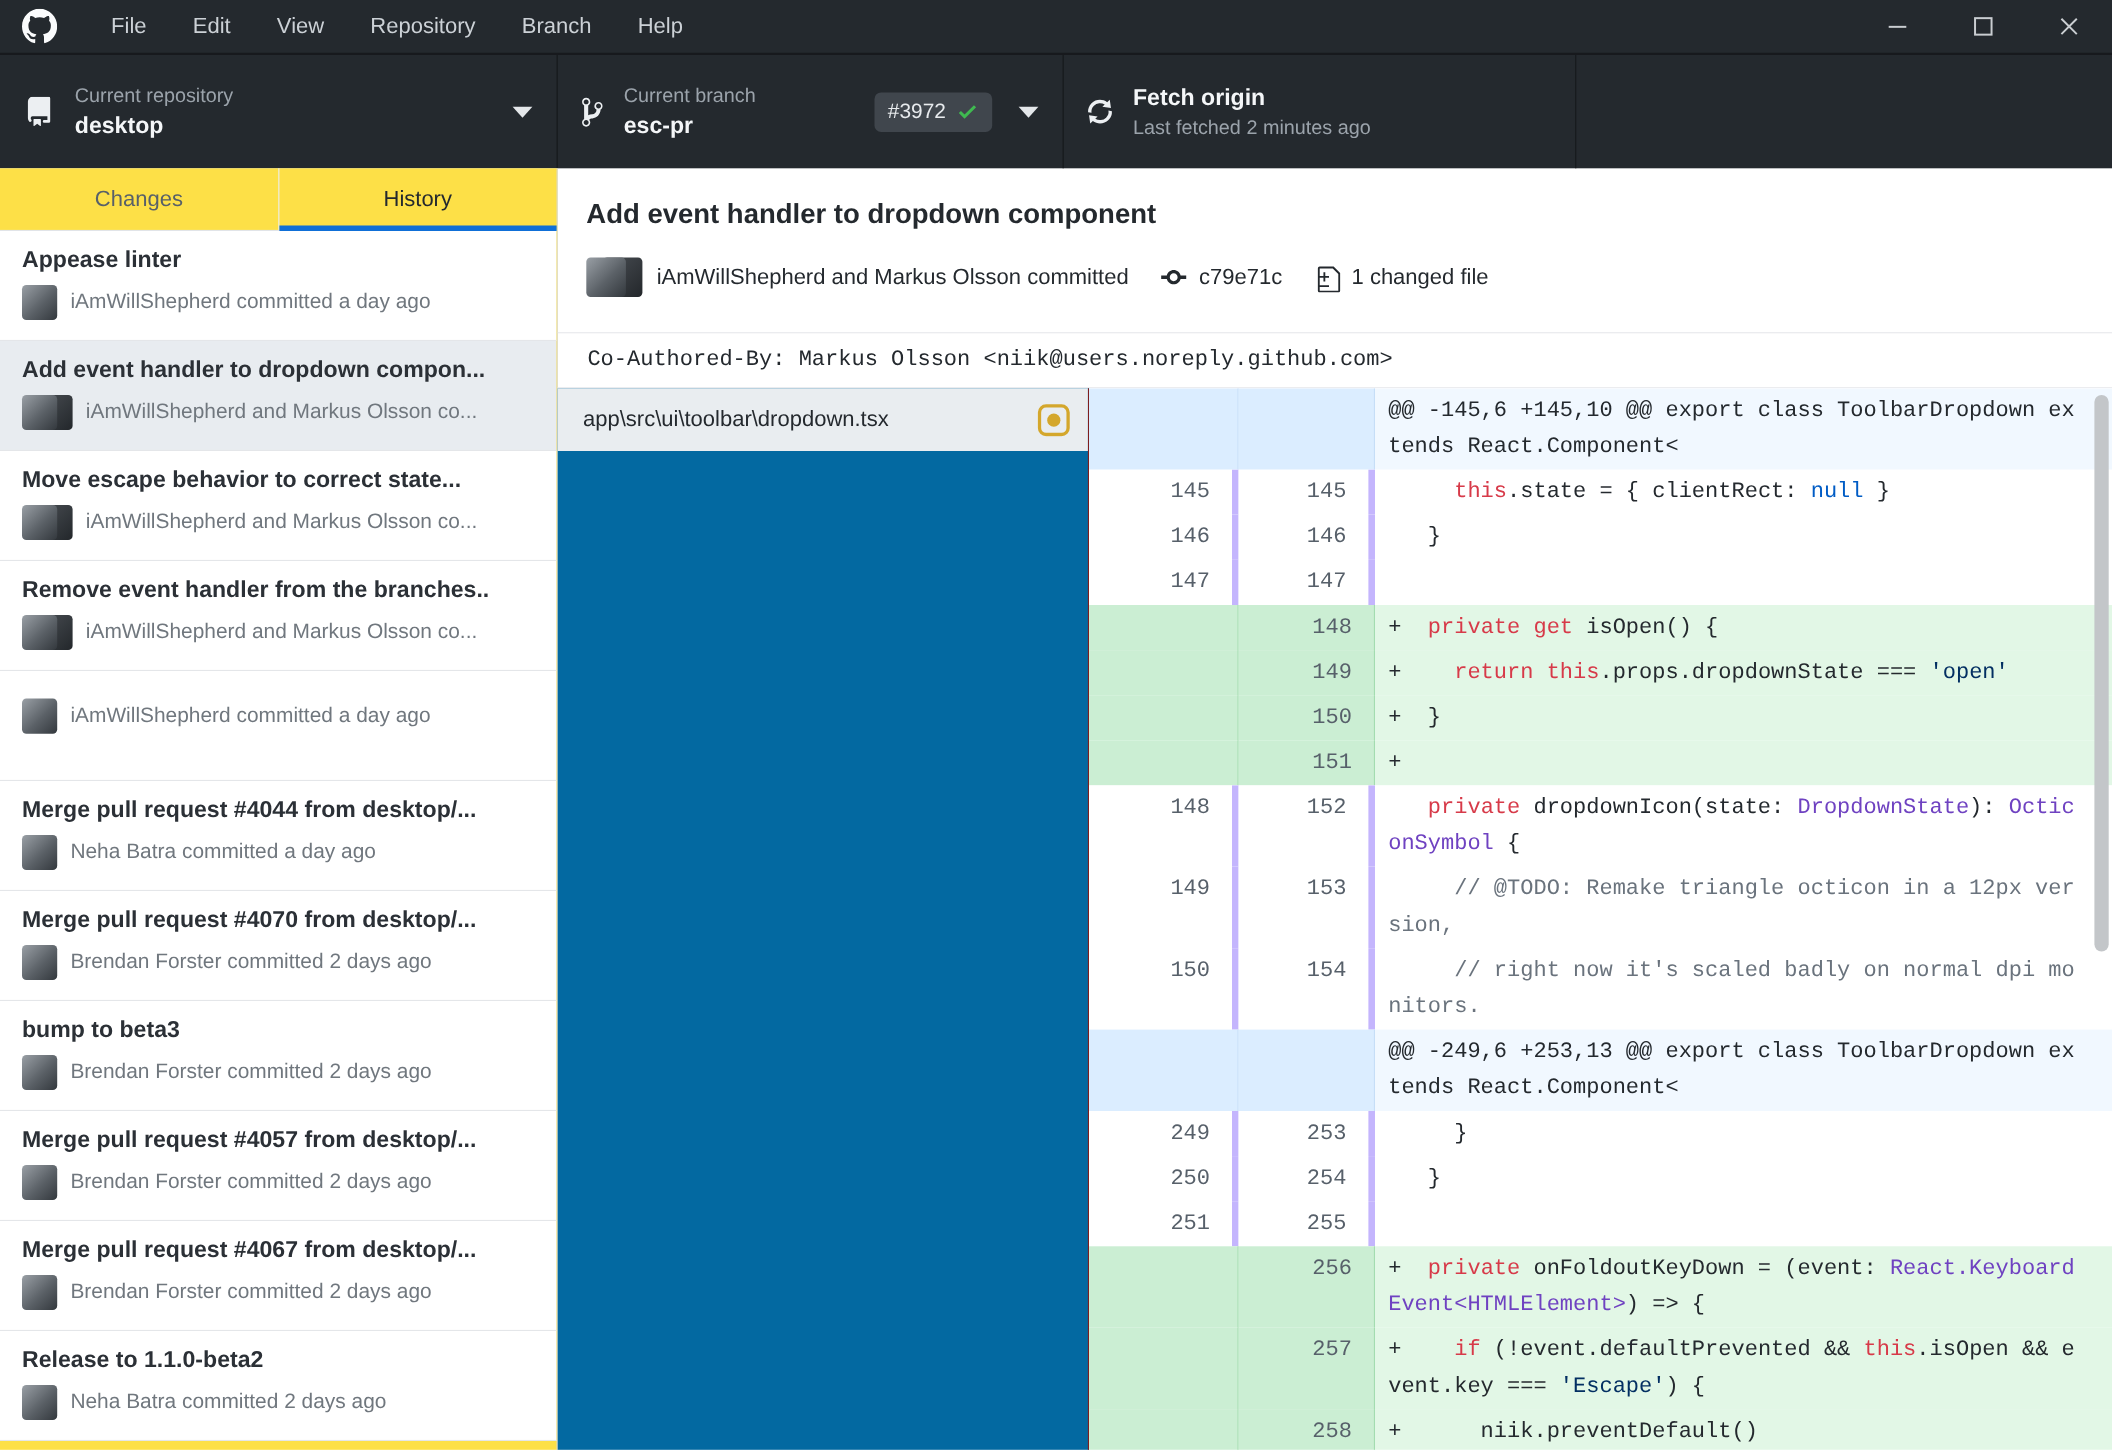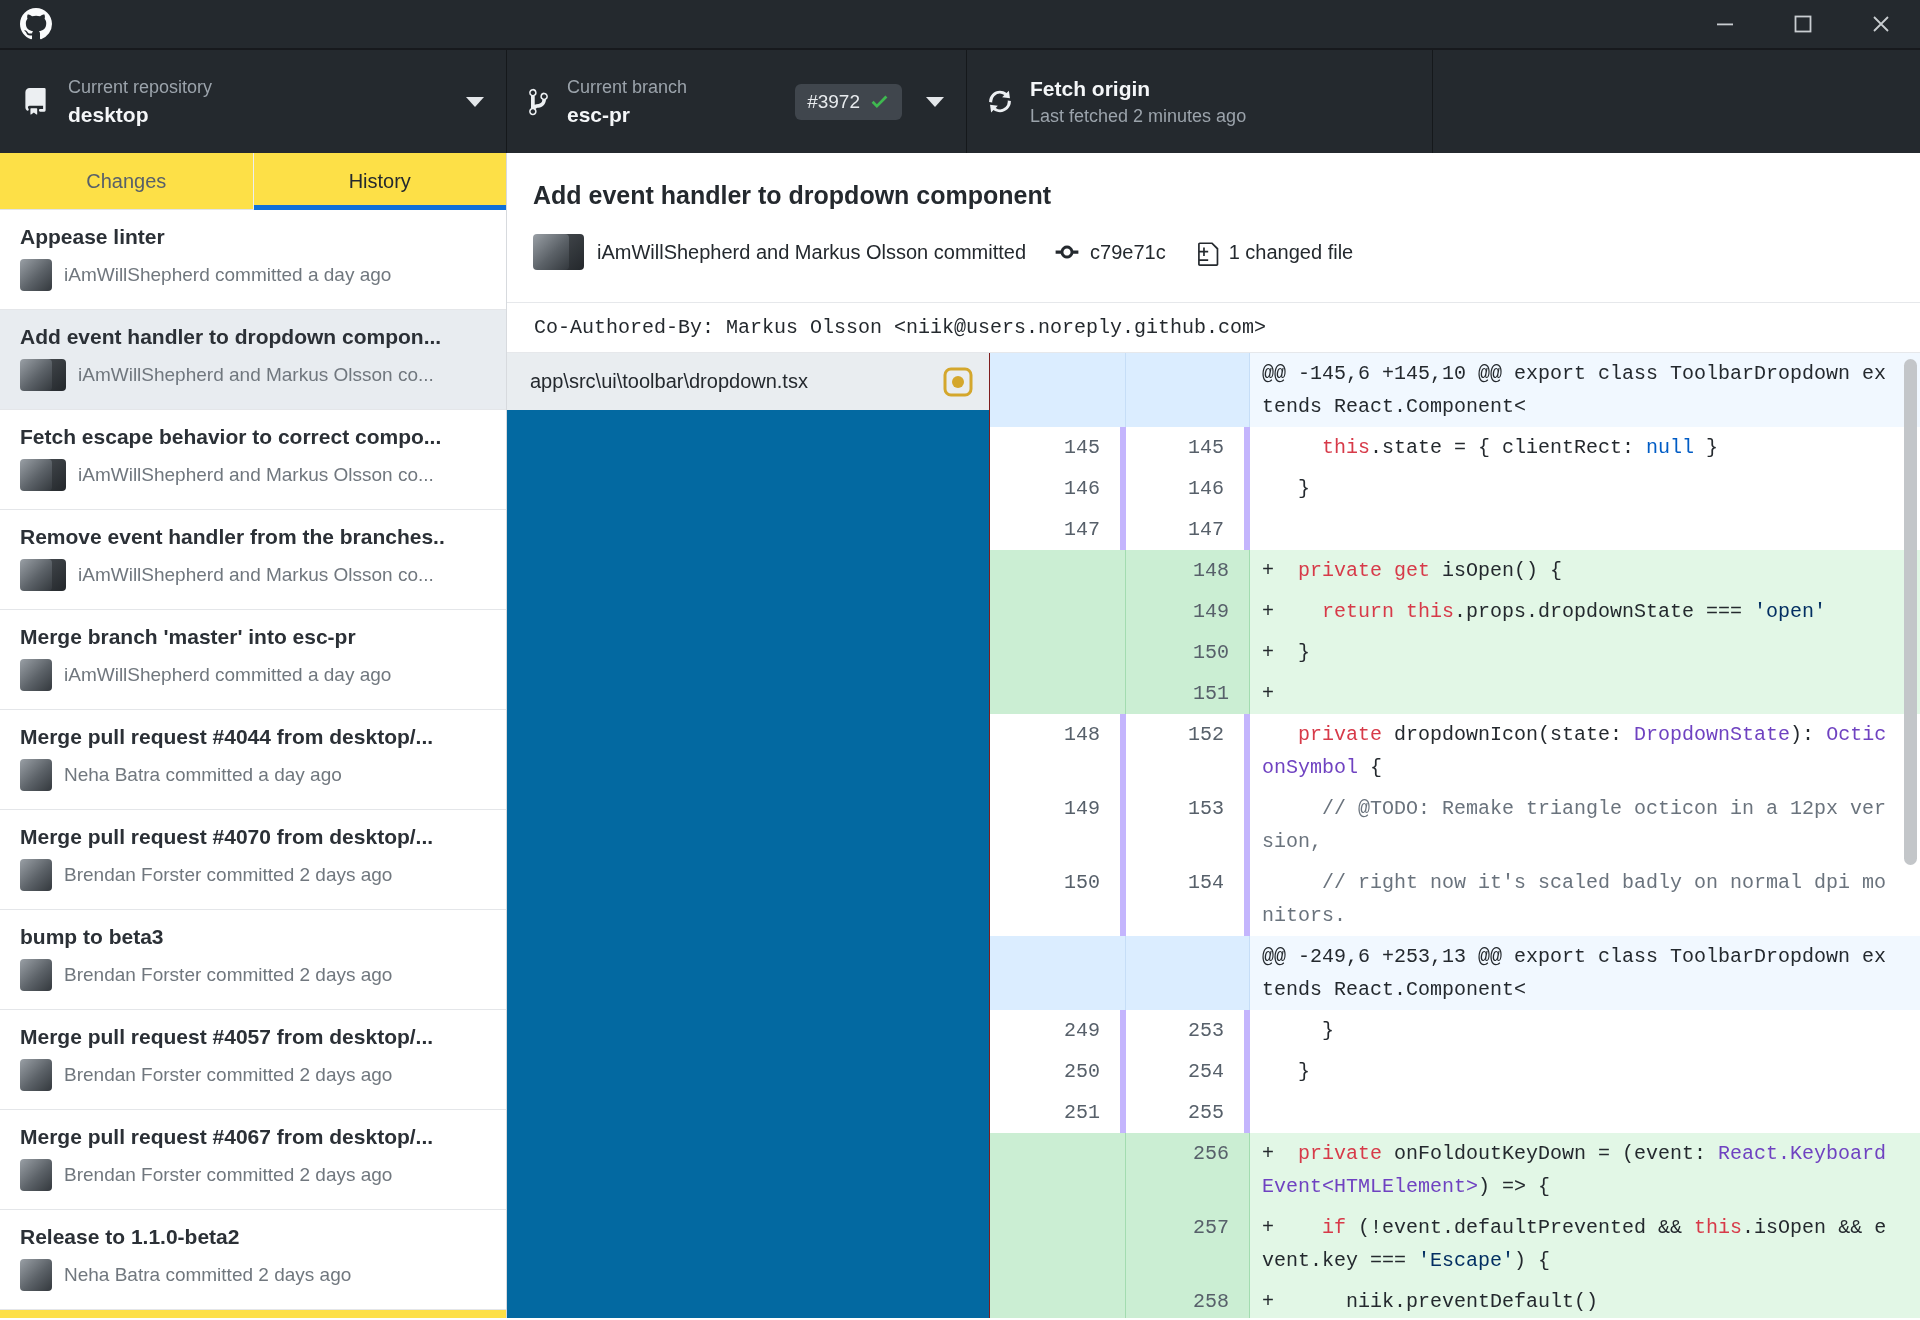--- a/index.html
+++ b/index.html
@@ -132,20 +132,28 @@
 </style>
 </head>
 <body>
 
 <div class="titlebar">
   <span class="gh-logo">
     <svg width="32" height="32" viewBox="0 0 16 16" fill="#fafbfc">
       <path d="M8 0C3.58 0 0 3.58 0 8c0 3.54 2.29 6.53 5.47 7.59.4.07.55-.17.55-.38 0-.19-.01-.82-.01-1.49-2.01.37-2.53-.49-2.69-.94-.09-.23-.48-.94-.82-1.13-.28-.15-.68-.52-.01-.53.63-.01 1.08.58 1.23.82.72 1.21 1.87.87 2.33.66.07-.52.28-.87.51-1.07-1.78-.2-3.64-.89-3.64-3.95 0-.87.31-1.59.82-2.15-.08-.2-.36-1.02.08-2.12 0 0 .67-.21 2.2.82.64-.18 1.32-.27 2-.27s1.36.09 2 .27c1.53-1.04 2.2-.82 2.2-.82.44 1.1.16 1.92.08 2.12.51.56.82 1.27.82 2.15 0 3.07-1.87 3.75-3.65 3.95.29.25.54.73.54 1.48 0 1.07-.01 1.93-.01 2.2 0 .21.15.46.55.38A8.013 8.013 0 0016 8c0-4.42-3.58-8-8-8z"></path>
     </svg>
   </span>
+  <div class="menubar">
+      <div class="menu-item">File</div>
+      <div class="menu-item">Edit</div>
+      <div class="menu-item">View</div>
+      <div class="menu-item">Repository</div>
+      <div class="menu-item">Branch</div>
+      <div class="menu-item">Help</div>
+    </div>
   <div class="win-controls">
     <div class="win-btn">
       <svg width="20" height="20" viewBox="0 0 20 20">
           <rect x="2" y="9.5" width="16" height="1.8" fill="#c9cdd1"></rect>
         </svg>
     </div>
     <div class="win-btn">
       <svg width="20" height="20" viewBox="0 0 20 20">
           <rect x="2.5" y="2.5" width="15" height="15" fill="none" stroke="#c9cdd1" stroke-width="1.8"></rect>
         </svg>
@@ -225,41 +233,40 @@
           <div class="commit-title">Add event handler to dropdown compon...</div>
           <div class="commit-meta">
             <span class="avatars double">
               <span class="avatar"></span>
               <span class="avatar av2"></span>
             </span>
             <span class="commit-meta-text">iAmWillShepherd and Markus Olsson co...</span>
           </div>
         </div>
         <div class="commit-item">
-          <div class="commit-title">Fetch escape behavior to correct compo...</div>
+          <div class="commit-title">Move escape behavior to correct state...</div>
           <div class="commit-meta">
             <span class="avatars double">
               <span class="avatar"></span>
               <span class="avatar av2"></span>
             </span>
             <span class="commit-meta-text">iAmWillShepherd and Markus Olsson co...</span>
           </div>
         </div>
         <div class="commit-item">
           <div class="commit-title">Remove event handler from the branches..</div>
           <div class="commit-meta">
             <span class="avatars double">
               <span class="avatar"></span>
               <span class="avatar av2"></span>
             </span>
             <span class="commit-meta-text">iAmWillShepherd and Markus Olsson co...</span>
           </div>
         </div>
         <div class="commit-item">
-          <div class="commit-title">Merge branch 'master' into esc-pr</div>
           <div class="commit-meta">
             <span class="avatars">
               <span class="avatar"></span>
             </span>
             <span class="commit-meta-text">iAmWillShepherd committed a day ago</span>
           </div>
         </div>
         <div class="commit-item">
           <div class="commit-title">Merge pull request #4044 from desktop/...</div>
           <div class="commit-meta">

